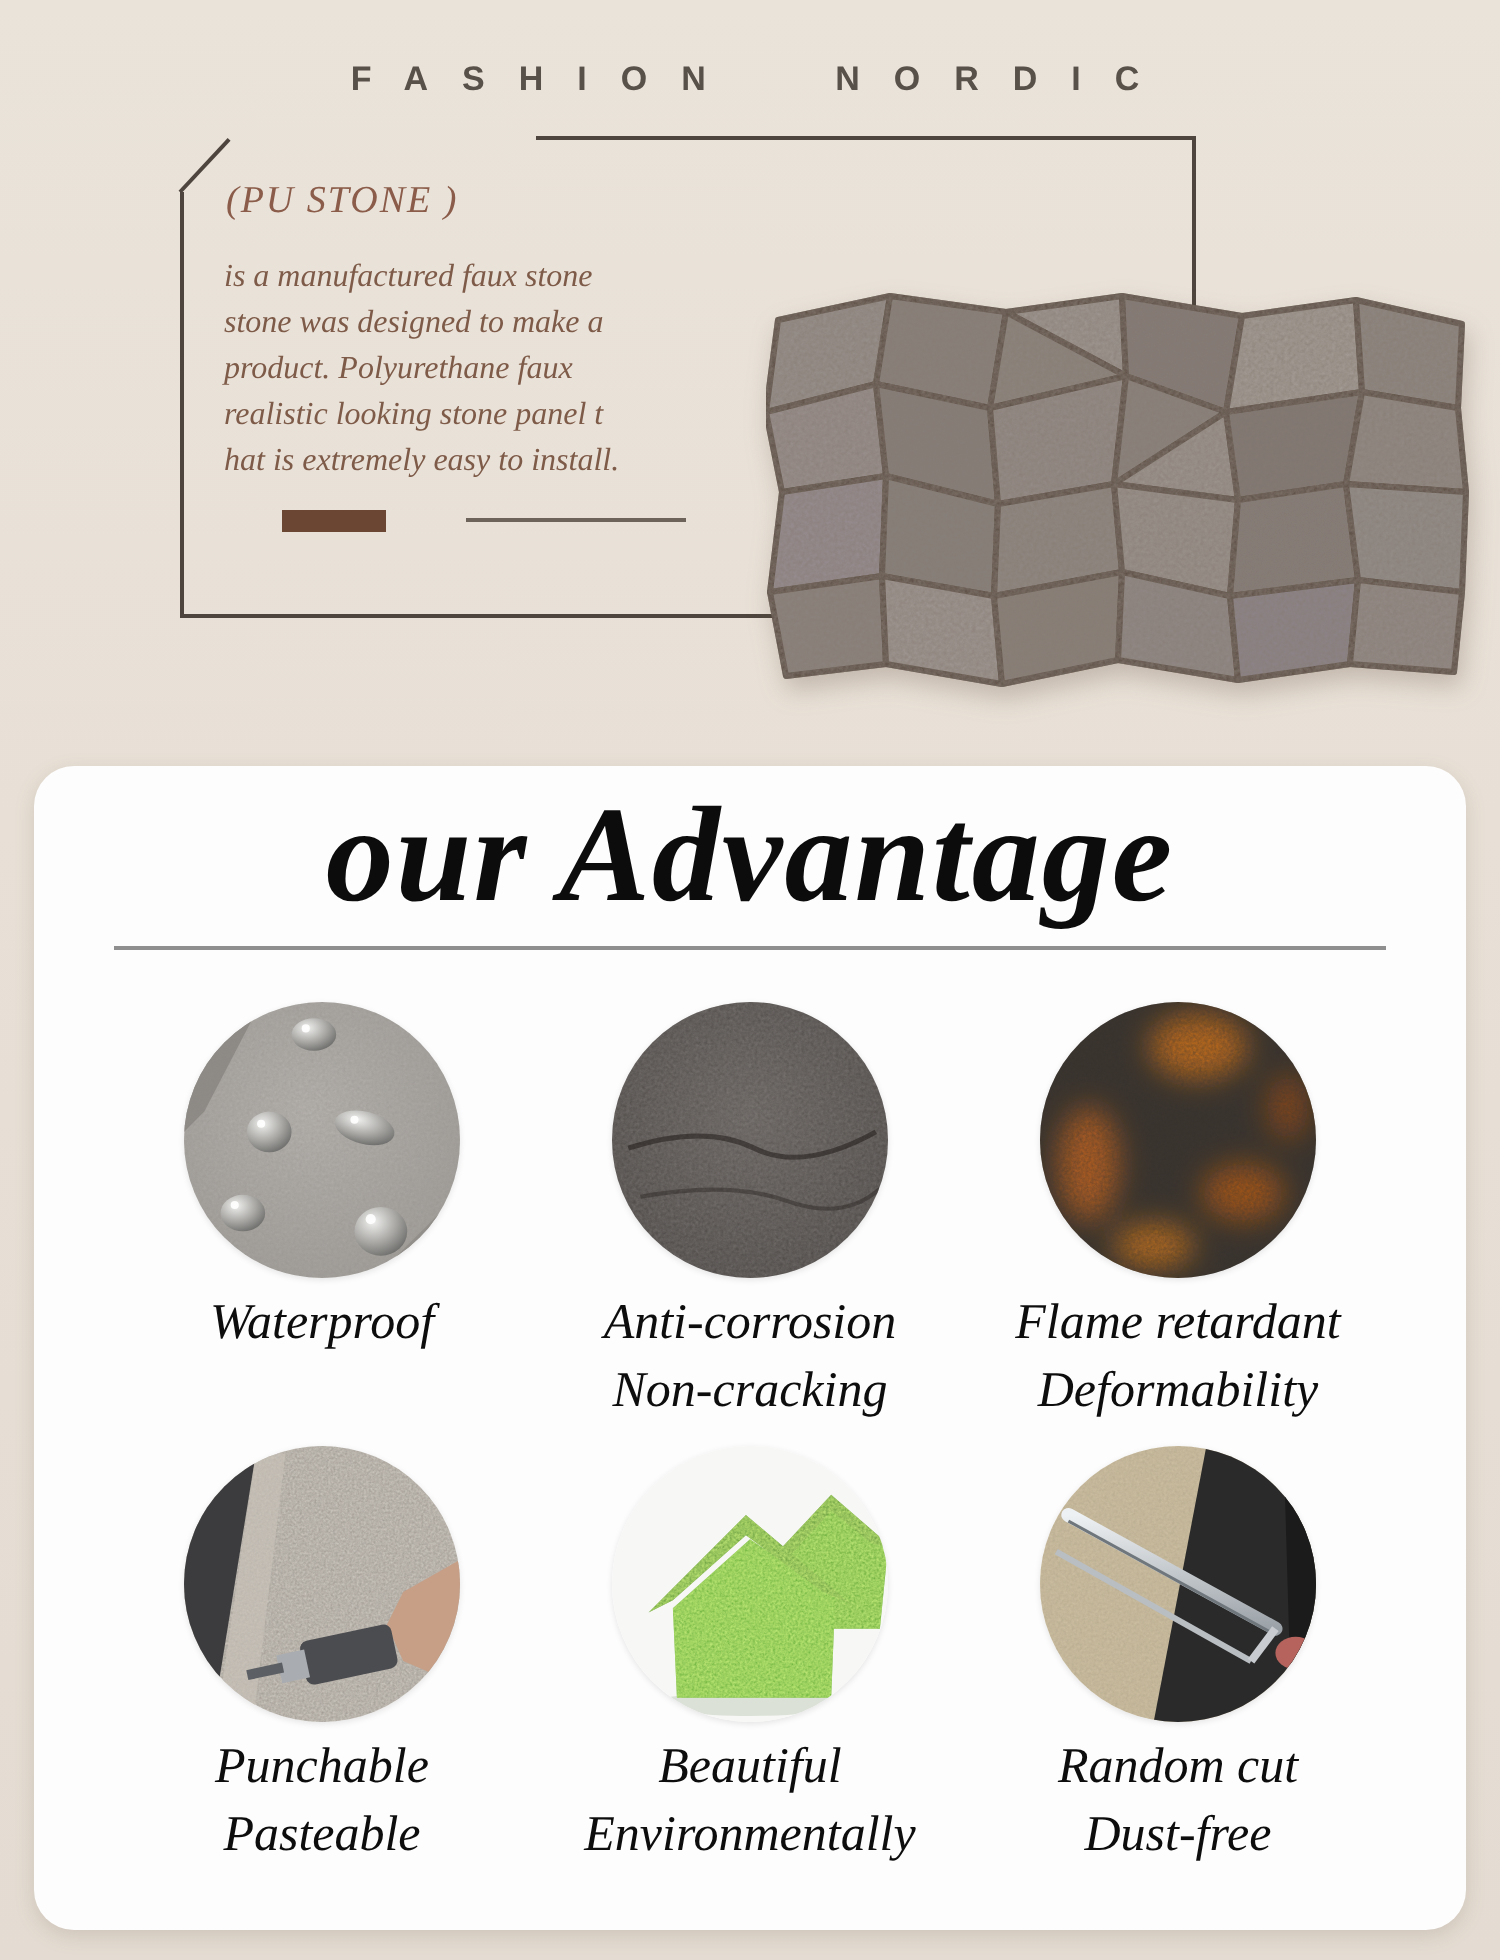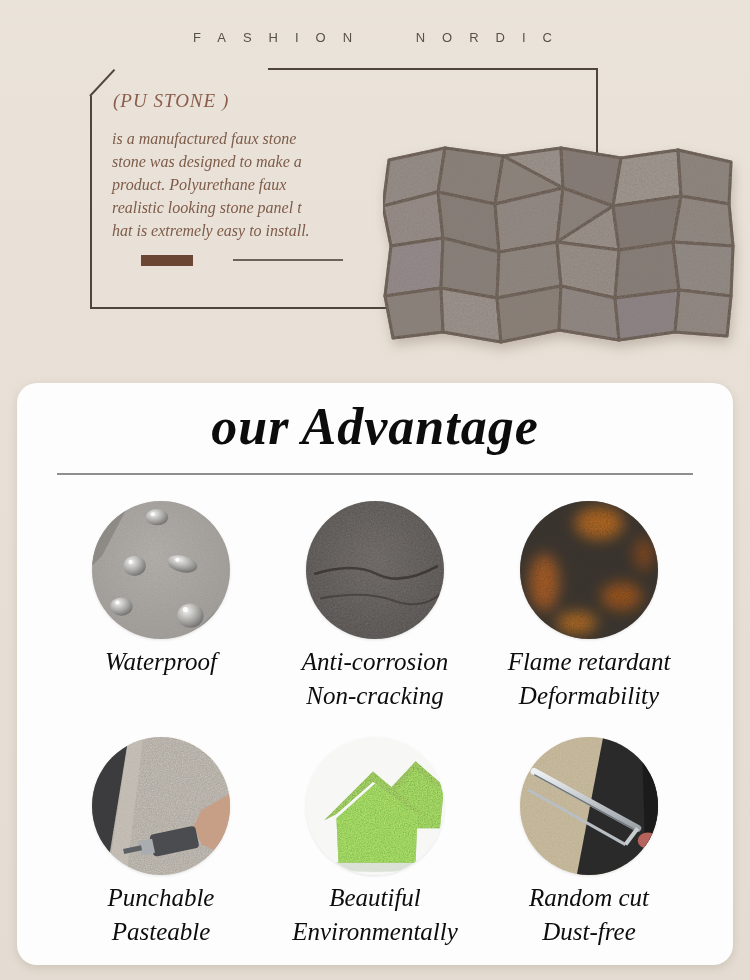--- a/index.html
+++ b/index.html
@@ -7,21 +7,21 @@
   .page {
     position:relative; width:750px; height:980px; margin:0 auto;
     background:linear-gradient(180deg,#eae3da 0%, #e8e0d6 42%, #e4dcd2 100%);
     font-family:"Liberation Serif", serif;
     overflow:hidden;
   }
   
   .brand {
     position:absolute; top:30px; left:12px; right:0; text-align:center;
     font-family:"Liberation Sans", sans-serif;
-    font-size:13px; font-weight:400; letter-spacing:17px; word-spacing:26px;
+    font-size:17px; font-weight:700; letter-spacing:17px; word-spacing:26px;
     color:#58514a;
   }
   .fl { position:absolute; background:#4e463e; }
   .fl-top    { left:268px; top:68px;  width:330px; height:2px; }
   .fl-right  { left:596px; top:68px;  width:2px;  height:241px; }
   .fl-bottom { left:90px;  top:307px; width:508px; height:2px; }
   .fl-left   { left:90px;  top:96px;  width:2px;  height:213px; }
   .fl-diag   { left:90px;  top:95px;  width:36px; height:2px;
                transform-origin:0 50%; transform:rotate(-47deg); }
   .pu-title {
@@ -37,27 +37,27 @@
   .stone-svg { position:absolute; left:383px; top:146px;
                filter:drop-shadow(2px 6px 6px rgba(100,80,65,.28)); }
   
   .card {
     position:absolute; left:17px; top:383px; width:716px; height:582px;
     background:#fdfdfd; border-radius:20px;
     box-shadow:0 3px 10px rgba(120,100,85,.20);
   }
   .adv-title {
     text-align:center; padding-top:14px;
-    font-size:52px; line-height:60px; font-weight:bold; font-style:italic;
+    font-size:68px; line-height:60px; font-weight:bold; font-style:italic;
     color:#0c0c0c; letter-spacing:1px;
   }
   .underline { width:636px; height:2px; background:#8f8f8f; margin:16px auto 0; }
   .features {
     width:642px; margin:26px auto 0;
-    display:grid; grid-template-columns:repeat(3,214px); row-gap:24px;
+    display:grid; grid-template-columns:repeat(3,214px); row-gap:10px;
   }
   .feature { display:flex; flex-direction:column; align-items:center; }
   .photo {
     width:138px; height:138px; border-radius:50%; overflow:hidden; flex:0 0 auto;
     box-shadow:0 1px 3px rgba(0,0,0,.10);
   }
   .photo svg { display:block; width:138px; height:138px; }
   .cap {
     margin-top:6px; text-align:center;
     font-style:italic; font-size:25px; line-height:34px; color:#0d0d0d;

